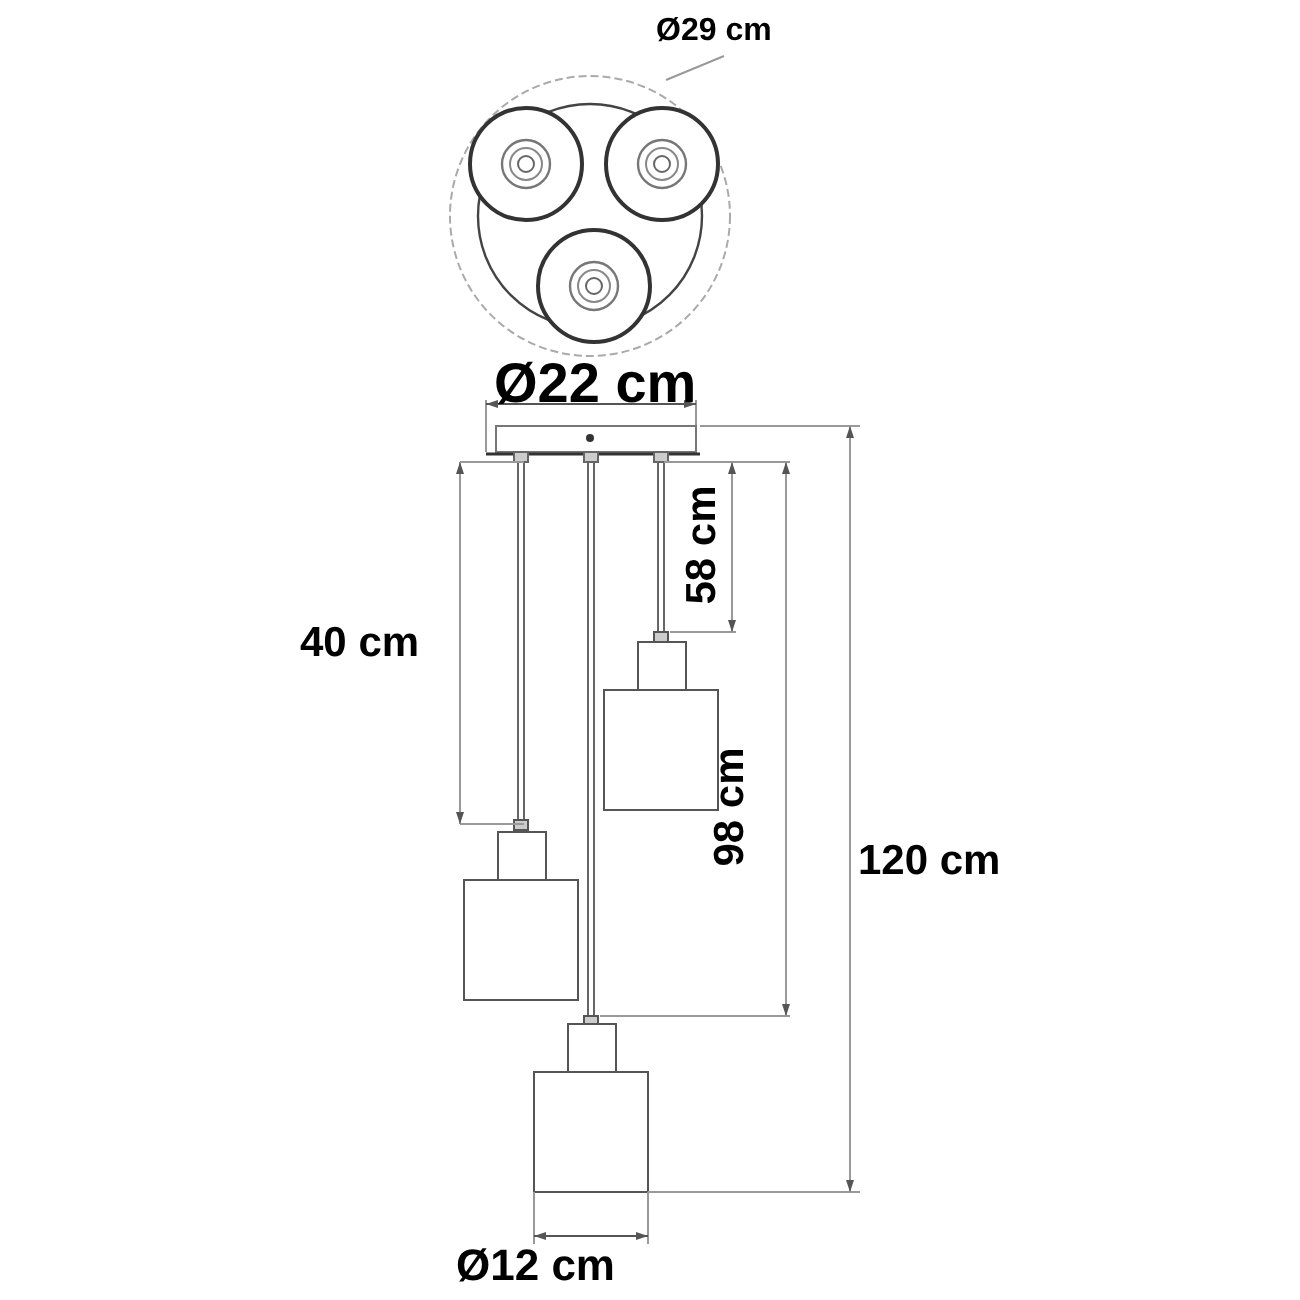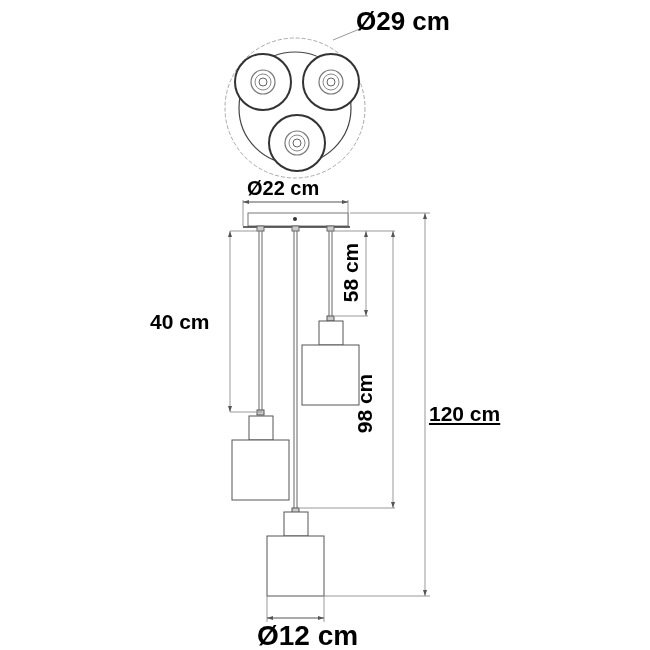--- a/index.html
+++ b/index.html
@@ -102,19 +102,19 @@
     <polygon points="366,316 364,310 368,310"></polygon>
     <polygon points="393,231 391,237 395,237"></polygon>
     <polygon points="393,508 391,502 395,502"></polygon>
     <polygon points="425,213 423,219 427,219"></polygon>
     <polygon points="425,596 423,590 427,590"></polygon>
     <polygon points="267,618 273,616 273,620"></polygon>
     <polygon points="324,618 318,616 318,620"></polygon>
   </g>
 </svg>
 
-<div class="label" style="left:356px; top:8px; font-size:26px;">Ø29 cm</div>
-<div class="label" style="left:247px; top:178px; font-size:20px;">Ø22 cm</div>
+<div class="label" style="left:328px; top:8px; font-size:16px;">Ø29 cm</div>
+<div class="label" style="left:247px; top:178px; font-size:28px;">Ø22 cm</div>
 <div class="label" style="left:150px; top:311px;">40 cm</div>
 <div class="label rot" style="left:321px; top:262px;">58 cm</div>
 <div class="label rot" style="left:335px; top:393px;">98 cm</div>
-<div class="label" style="left:429px; top:403px;text-decoration:underline;">120 cm</div>
-<div class="label" style="left:257px; top:622px; font-size:28px;">Ø12 cm</div>
+<div class="label" style="left:429px; top:420px;">120 cm</div>
+<div class="label" style="left:228px; top:622px; font-size:22px;">Ø12 cm</div>
 
 </body></html>

